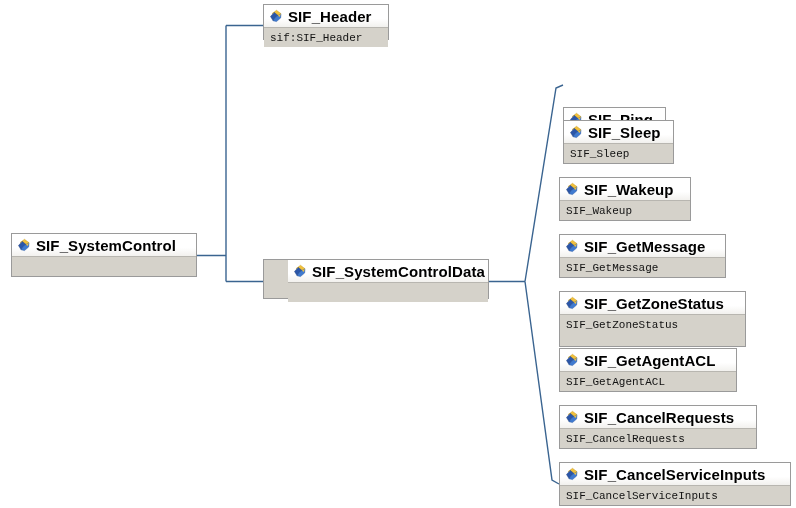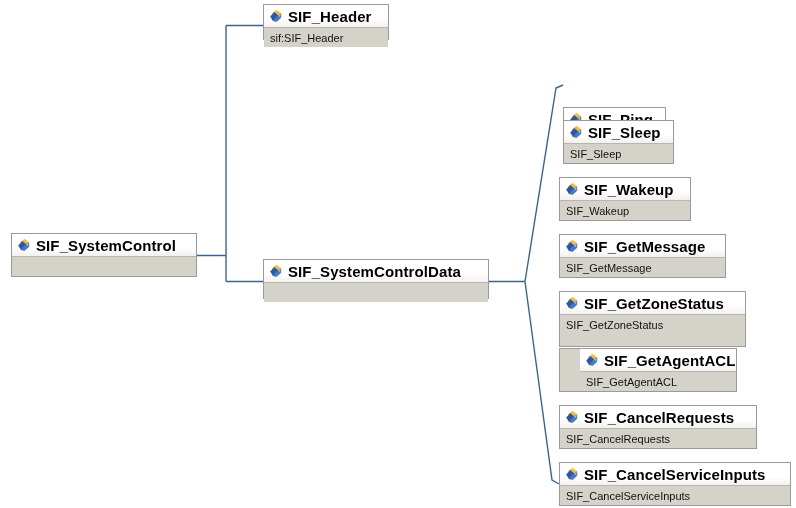--- a/index.html
+++ b/index.html
@@ -57,21 +57,21 @@
     box-sizing: border-box;
     height: 19px;
     background: #d5d2ca;
     display: flex;
     align-items: center;
     padding-left: 6px;
     white-space: nowrap;
     overflow: hidden;
   }
   .node-sub-text {
-    font-family: Liberation Sans, sans-serif;
+    font-family: Liberation Mono, monospace;
     font-size: 11px;
     color: #111111;
     line-height: 12px;
   }
   .node-icon {
     width: 15px;
     height: 15px;
     flex: 0 0 15px;
     display: block;
   }
@@ -116,21 +116,21 @@
         <path d="M 4.4 12.6 L 6.6 9.2 L 9.6 7.0 L 12.8 5.2 L 12.4 9.6 L 8.0 13.4 Z" fill="#3f7ad0" stroke="#24549c" stroke-width="0.5"></path>
         <path d="M 9.6 7.0 L 12.8 5.2 L 11.2 8.6 Z" fill="#f2c13c"></path>
       </svg>
       <span class="node-title">SIF_Header</span>
     </div>
     <div class="node-sub">
       <span class="node-sub-text">sif:SIF_Header</span>
     </div>
   </div>
 
-  <div class="schema-node" style="left: 263px; top: 259px; width: 226px; height: 40px;">
+  <div class="schema-node" style="left: 263px; top: 259px; width: 226px; height: 40px; padding-left: 24px;">
     <div class="node-header">
       <svg class="node-icon" viewBox="0 0 16 16" xmlns="http://www.w3.org/2000/svg">
         <path d="M 3.2 5.0 L 8.0 1.4 L 12.8 5.0 L 12.8 5.2 L 9.6 7.0 L 5.6 3.6 Z" fill="#f2c13c" stroke="#c59a1e" stroke-width="0.5"></path>
         <path d="M 1.6 8.0 L 5.6 3.6 L 9.6 7.0 L 6.6 9.2 L 4.4 12.6 Z" fill="#2b56a8" stroke="#1c3b77" stroke-width="0.5"></path>
         <path d="M 4.4 12.6 L 6.6 9.2 L 9.6 7.0 L 12.8 5.2 L 12.4 9.6 L 8.0 13.4 Z" fill="#3f7ad0" stroke="#24549c" stroke-width="0.5"></path>
         <path d="M 9.6 7.0 L 12.8 5.2 L 11.2 8.6 Z" fill="#f2c13c"></path>
       </svg>
       <span class="node-title">SIF_SystemControlData</span>
     </div>
     <div class="node-sub">
@@ -206,21 +206,21 @@
         <path d="M 4.4 12.6 L 6.6 9.2 L 9.6 7.0 L 12.8 5.2 L 12.4 9.6 L 8.0 13.4 Z" fill="#3f7ad0" stroke="#24549c" stroke-width="0.5"></path>
         <path d="M 9.6 7.0 L 12.8 5.2 L 11.2 8.6 Z" fill="#f2c13c"></path>
       </svg>
       <span class="node-title">SIF_GetZoneStatus</span>
     </div>
     <div class="node-sub">
       <span class="node-sub-text">SIF_GetZoneStatus</span>
     </div>
   </div>
 
-  <div class="schema-node" style="left: 559px; top: 348px; width: 178px; height: 44px; padding-left: 20px;">
+  <div class="schema-node" style="left: 559px; top: 348px; width: 178px; height: 44px;">
     <div class="node-header">
       <svg class="node-icon" viewBox="0 0 16 16" xmlns="http://www.w3.org/2000/svg">
         <path d="M 3.2 5.0 L 8.0 1.4 L 12.8 5.0 L 12.8 5.2 L 9.6 7.0 L 5.6 3.6 Z" fill="#f2c13c" stroke="#c59a1e" stroke-width="0.5"></path>
         <path d="M 1.6 8.0 L 5.6 3.6 L 9.6 7.0 L 6.6 9.2 L 4.4 12.6 Z" fill="#2b56a8" stroke="#1c3b77" stroke-width="0.5"></path>
         <path d="M 4.4 12.6 L 6.6 9.2 L 9.6 7.0 L 12.8 5.2 L 12.4 9.6 L 8.0 13.4 Z" fill="#3f7ad0" stroke="#24549c" stroke-width="0.5"></path>
         <path d="M 9.6 7.0 L 12.8 5.2 L 11.2 8.6 Z" fill="#f2c13c"></path>
       </svg>
       <span class="node-title">SIF_GetAgentACL</span>
     </div>
     <div class="node-sub">

